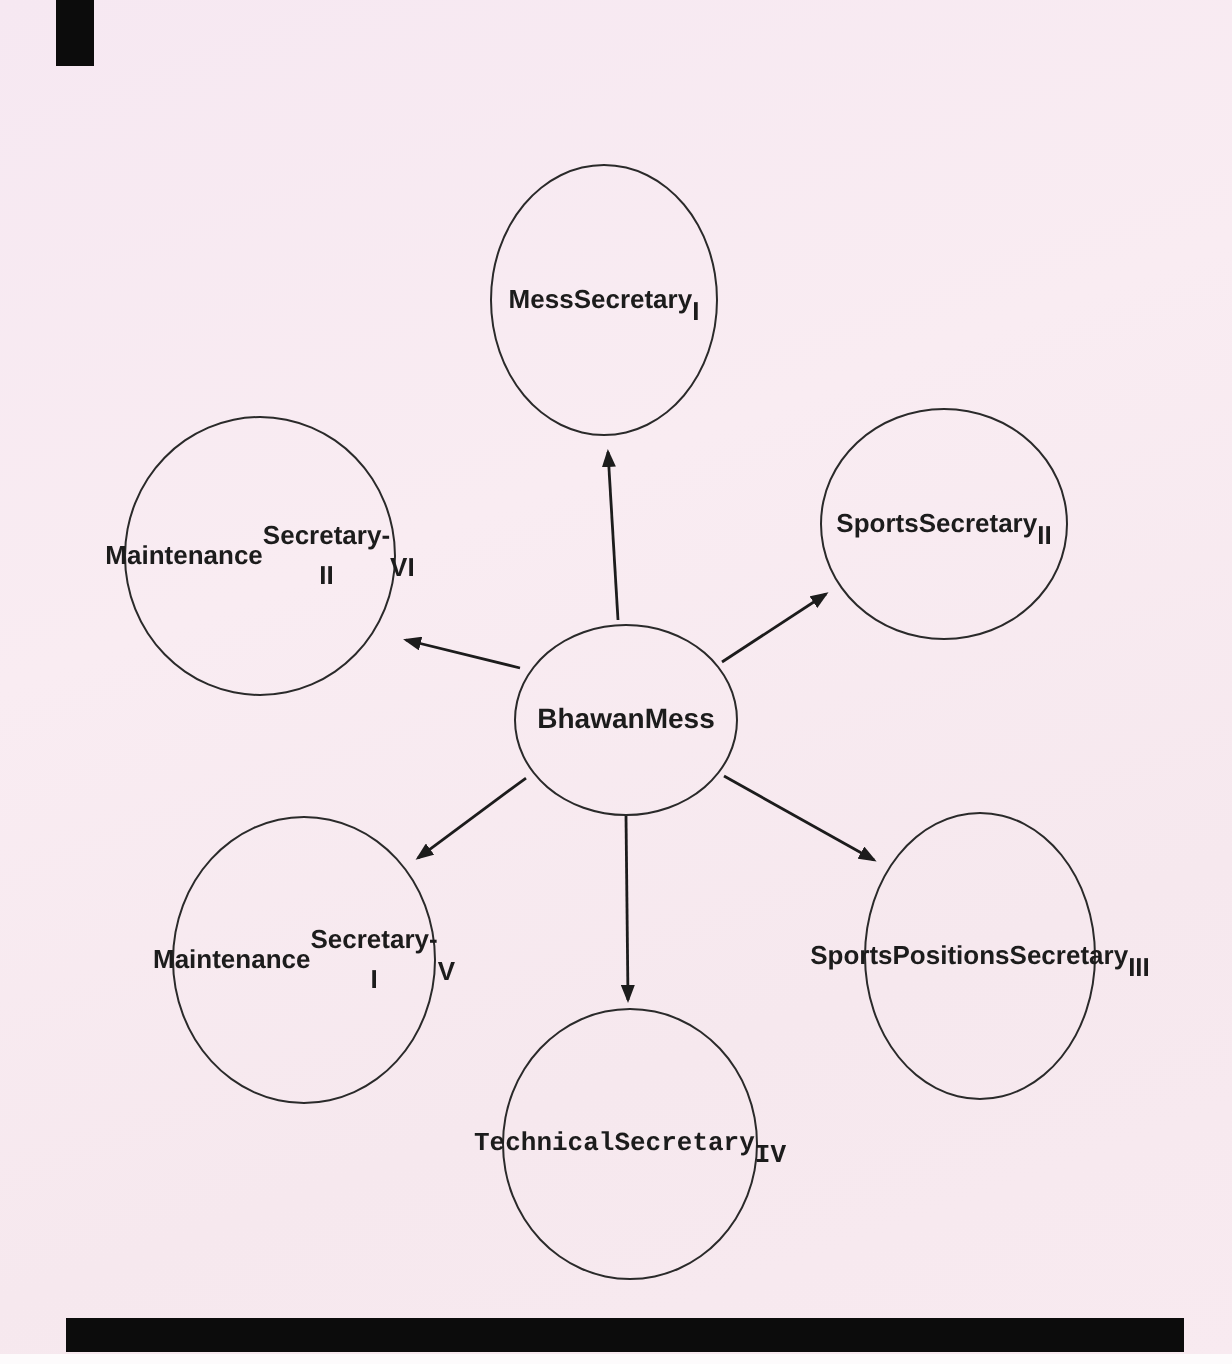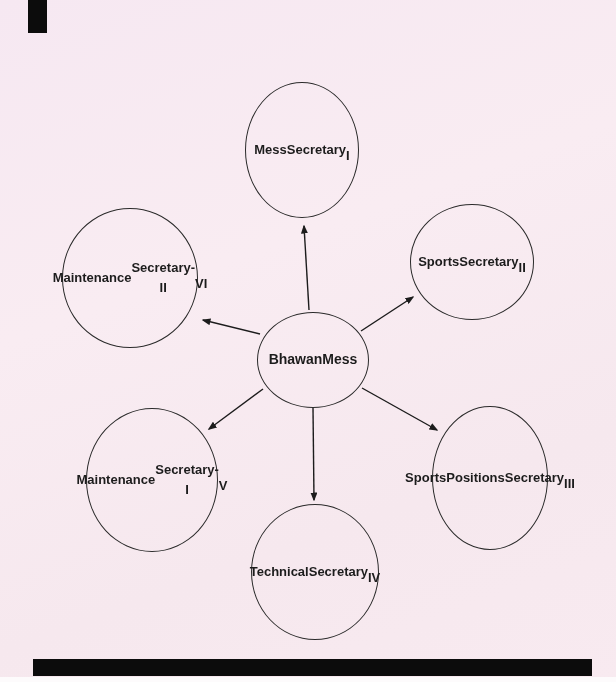--- a/index.html
+++ b/index.html
@@ -31,21 +31,21 @@
   }
   .node .numeral{margin-top:13px;}
   .node-center{font-size:14px;line-height:1.7;}
   
   #node-mess         {left:245px;top:82px;width:114px;height:136px;}
   #node-sports       {left:410px;top:204px;width:124px;height:116px;}
   #node-maintenance2 {left:62px; top:208px;width:136px;height:140px;}
   #node-center       {left:257px;top:312px;width:112px;height:96px;}
   #node-social       {left:432px;top:406px;width:116px;height:144px;}
   #node-maintenance1 {left:86px; top:408px;width:132px;height:144px;}
-  #node-technical    {left:251px;top:504px;width:128px;height:136px;}
+  #node-technical    {left:251px;top:504px;width:128px;height:136px;font-family:Liberation Mono, monospace;}
   #arrows{position:absolute;left:0;top:0;pointer-events:none;}
   .bottom-white{position:absolute;left:0;right:0;bottom:0;height:5px;background:#fdfbfc;}
 </style>
 </head>
 <body>
 
 <div id="page">
 
   <div class="scan-mark" style="left:28px;top:0;width:19px;height:33px;"></div>
   <div class="scan-mark" style="left:33px;top:659px;width:559px;height:17px;"></div>

